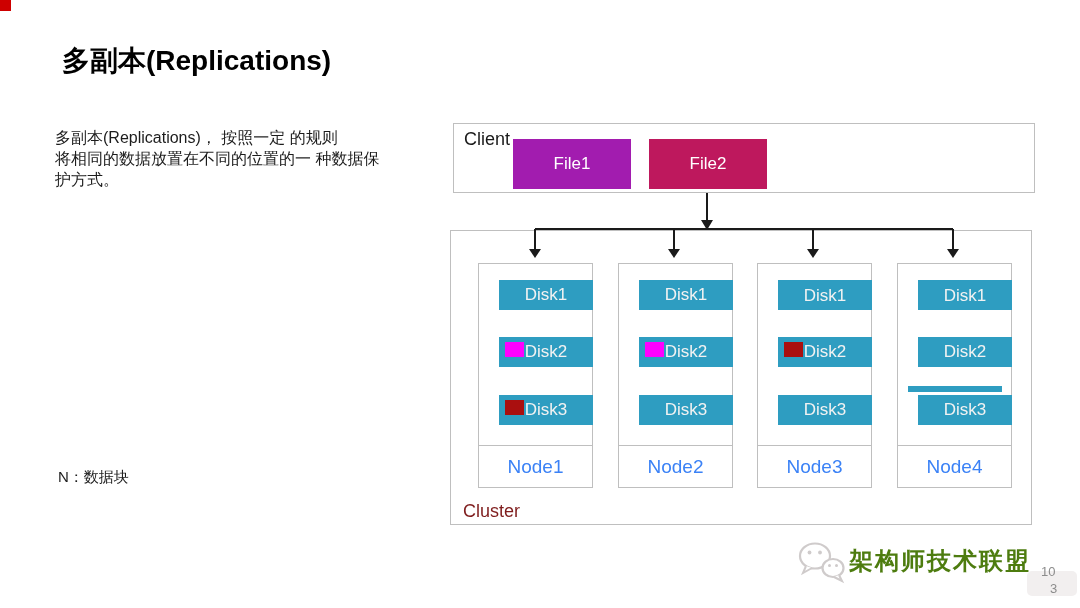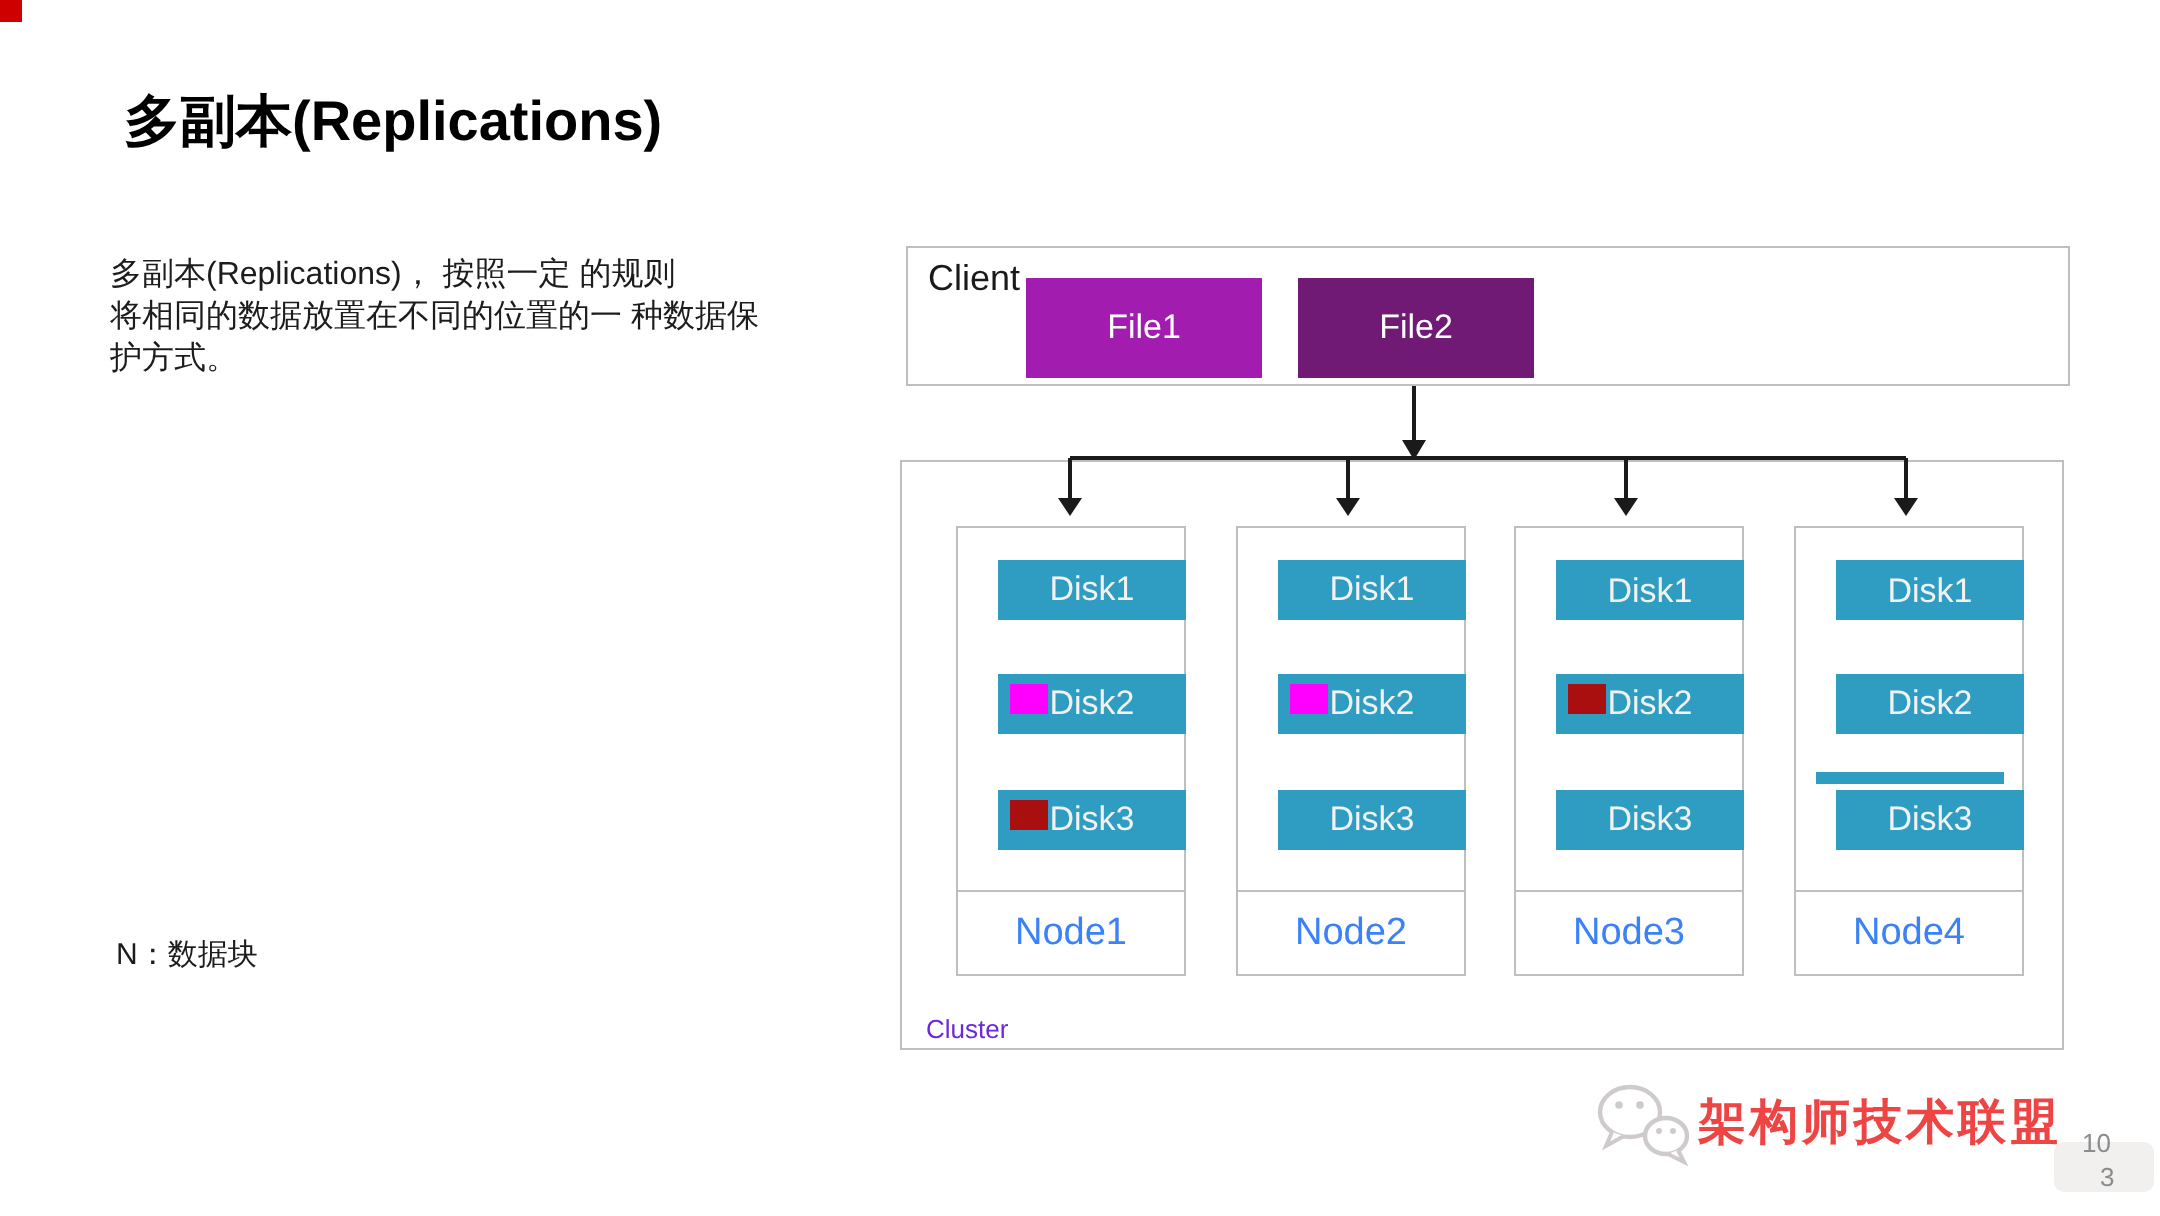--- a/index.html
+++ b/index.html
@@ -18,36 +18,36 @@
   .vl{white-space:nowrap;}
 
   .gbox{position:absolute;border:1.5px solid #BFBFBF;background:#fff;box-sizing:border-box;}
   .client{left:453px;top:123px;width:582px;height:70px;}
   .clientlabel{position:absolute;left:10px;top:5px;font-size:18px;color:#1a1a1a;}
   .file{position:absolute;top:15px;width:118px;height:50px;display:flex;align-items:center;justify-content:center;
         color:#fff;font-size:17px;}
   .f1{left:59px;} .f2{left:195px;} .f3{left:332px;}
 
   .cluster{left:450px;top:230px;width:582px;height:295px;}
-  .clusterlabel{position:absolute;left:12px;bottom:2px;font-size:13px;color:#6d28d9;}
+  .clusterlabel{position:absolute;left:12px;bottom:2px;font-size:18px;color:#7f1d1d;}
   .node{position:absolute;top:32px;width:115px;height:225px;border:1.5px solid #BFBFBF;background:#fff;box-sizing:border-box;}
   .n1{left:27px;} .n2{left:167px;} .n3{left:306px;} .n4{left:446px;}
   .nodelabel{position:absolute;left:0;right:0;top:181px;bottom:0;border-top:1.5px solid #BFBFBF;
              display:flex;align-items:center;justify-content:center;font-size:19px;color:#3b82f6;}
   .disk{position:absolute;left:20px;width:94px;height:30px;display:flex;align-items:center;justify-content:center;
         color:#F2F2F2;font-size:17px;}
   .d1{top:16px;} .d2{top:73px;} .d3{top:131px;}
   .disk.bottom{align-items:flex-end;padding-bottom:4px;box-sizing:border-box;}
   .chip{position:absolute;left:6px;top:5px;width:19px;height:15px;}
   .strip{position:absolute;left:10px;top:122px;width:94px;height:6px;}
 
   .arrows{position:absolute;left:0;top:0;width:1080px;height:608px;pointer-events:none;}
 
   .logo{position:absolute;left:796px;top:540px;}
-  .brand{position:absolute;left:849px;top:545px;font-size:24px;font-weight:700;color:#ef4444;
+  .brand{position:absolute;left:849px;top:545px;font-size:24px;font-weight:700;color:#4d7c0f;
          letter-spacing:2px;text-shadow:1px 1px 0 #ffffff;}
   .pgbox{position:absolute;left:1027px;top:571px;width:50px;height:25px;background:#F2EFEF;border-radius:5px;}
   .pg10{position:absolute;left:1041px;top:564px;font-size:13px;color:#8C8C8C;}
   .pg3{position:absolute;left:1050px;top:581px;font-size:13px;color:#8C8C8C;}
 </style>
 </head>
 <body>
 
 <div class="slide">
   <div class="corner"></div>
@@ -59,21 +59,21 @@
     <div>将相同的数据放置在不同的位置的一 种数据保</div>
     <div>护方式。</div>
   </div>
 
 
   <div class="note">N：数据块</div>
 
   <div class="gbox client">
     <div class="clientlabel">Client</div>
     <div class="file f1" style="background-color: #a21caf;">File1</div>
-    <div class="file f2" style="background-color: #701a75;">File2</div>
+    <div class="file f2" style="background-color: #be185d;">File2</div>
   </div>
 
   <div class="gbox cluster">
     <div class="clusterlabel">Cluster</div>
 
     <div class="node n1">
       <div class="disk d1" style="background-color: rgb(46, 157, 193);">
         <span>Disk1</span>
       </div>
       <div class="disk d2" style="background-color: rgb(46, 157, 193);">

